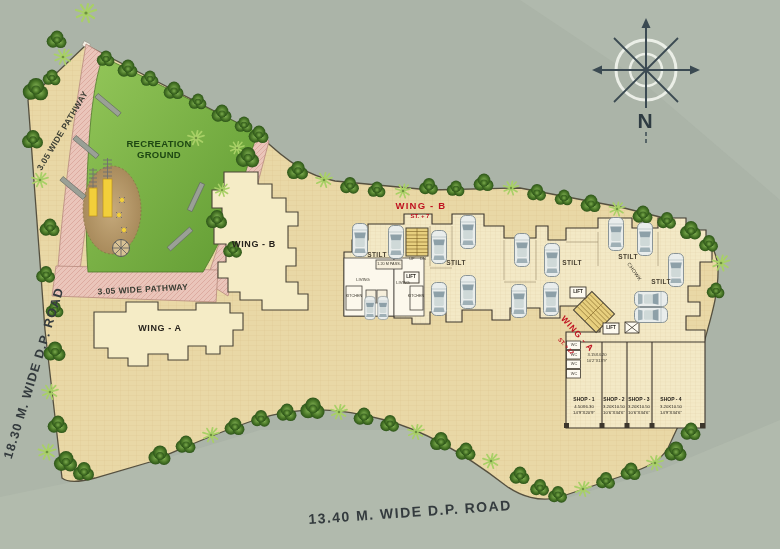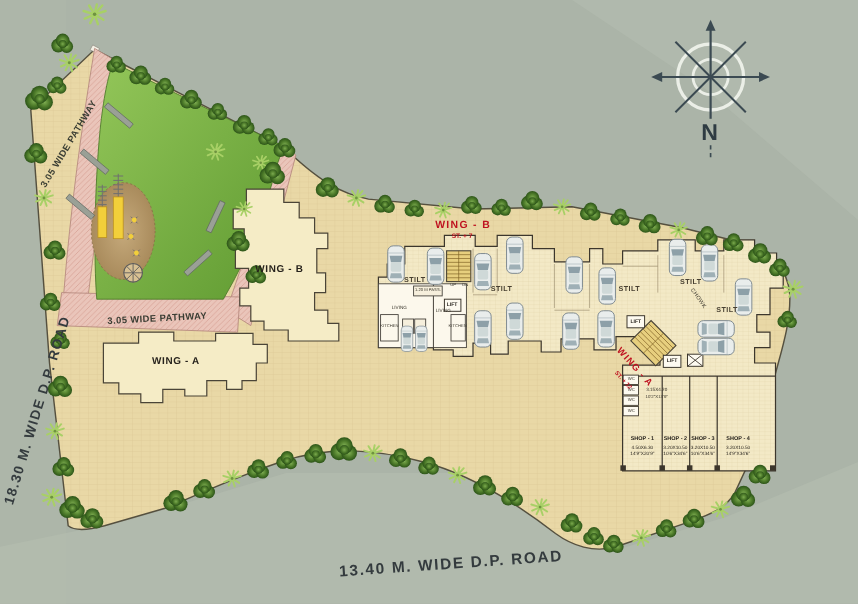--- a/index.html
+++ b/index.html
@@ -302,20 +302,21 @@
 </svg>
 
 <div class="lbl road" style="left:34px;top:373px;transform:translate(-50%,-50%) rotate(-73deg);font-size:12.5px;letter-spacing:1.2px;">18.30 M. WIDE D.P. ROAD</div>
 
 <div class="lbl road" style="left:410px;top:512px;transform:translate(-50%,-50%) rotate(-4deg);font-size:14px;letter-spacing:1.5px;">13.40 M. WIDE D.P. ROAD</div>
 
 <div class="lbl pathlbl" style="left:63px;top:131px;transform:translate(-50%,-50%) rotate(-59deg);">3.05 WIDE PATHWAY</div>
 
 <div class="lbl pathlbl" style="left:143px;top:290px;transform:translate(-50%,-50%) rotate(-3deg);">3.05 WIDE PATHWAY</div>
 
+<div class="lbl reclbl" style="left:159px;top:150px;">RECREATION GROUND</div>
 
 <div class="lbl fplbl" style="left:254px;top:244px;">WING - B</div>
 <div class="lbl fplbl" style="left:160px;top:328px;">WING - A</div>
 
 <div class="lbl redt" style="left:421px;top:206px;font-size:9.5px;letter-spacing:1.2px;">WING - B</div>
 <div class="lbl redt" style="left:420px;top:216px;font-size:6px;">ST. + 7</div>
 
 <div class="lbl redt" style="left:577px;top:334px;transform:translate(-50%,-50%) rotate(48deg);font-size:8.5px;letter-spacing:1px;">WING - A</div>
 <div class="lbl redt" style="left:566px;top:346px;transform:translate(-50%,-50%) rotate(48deg);font-size:5.5px;">ST. + 12</div>
 

